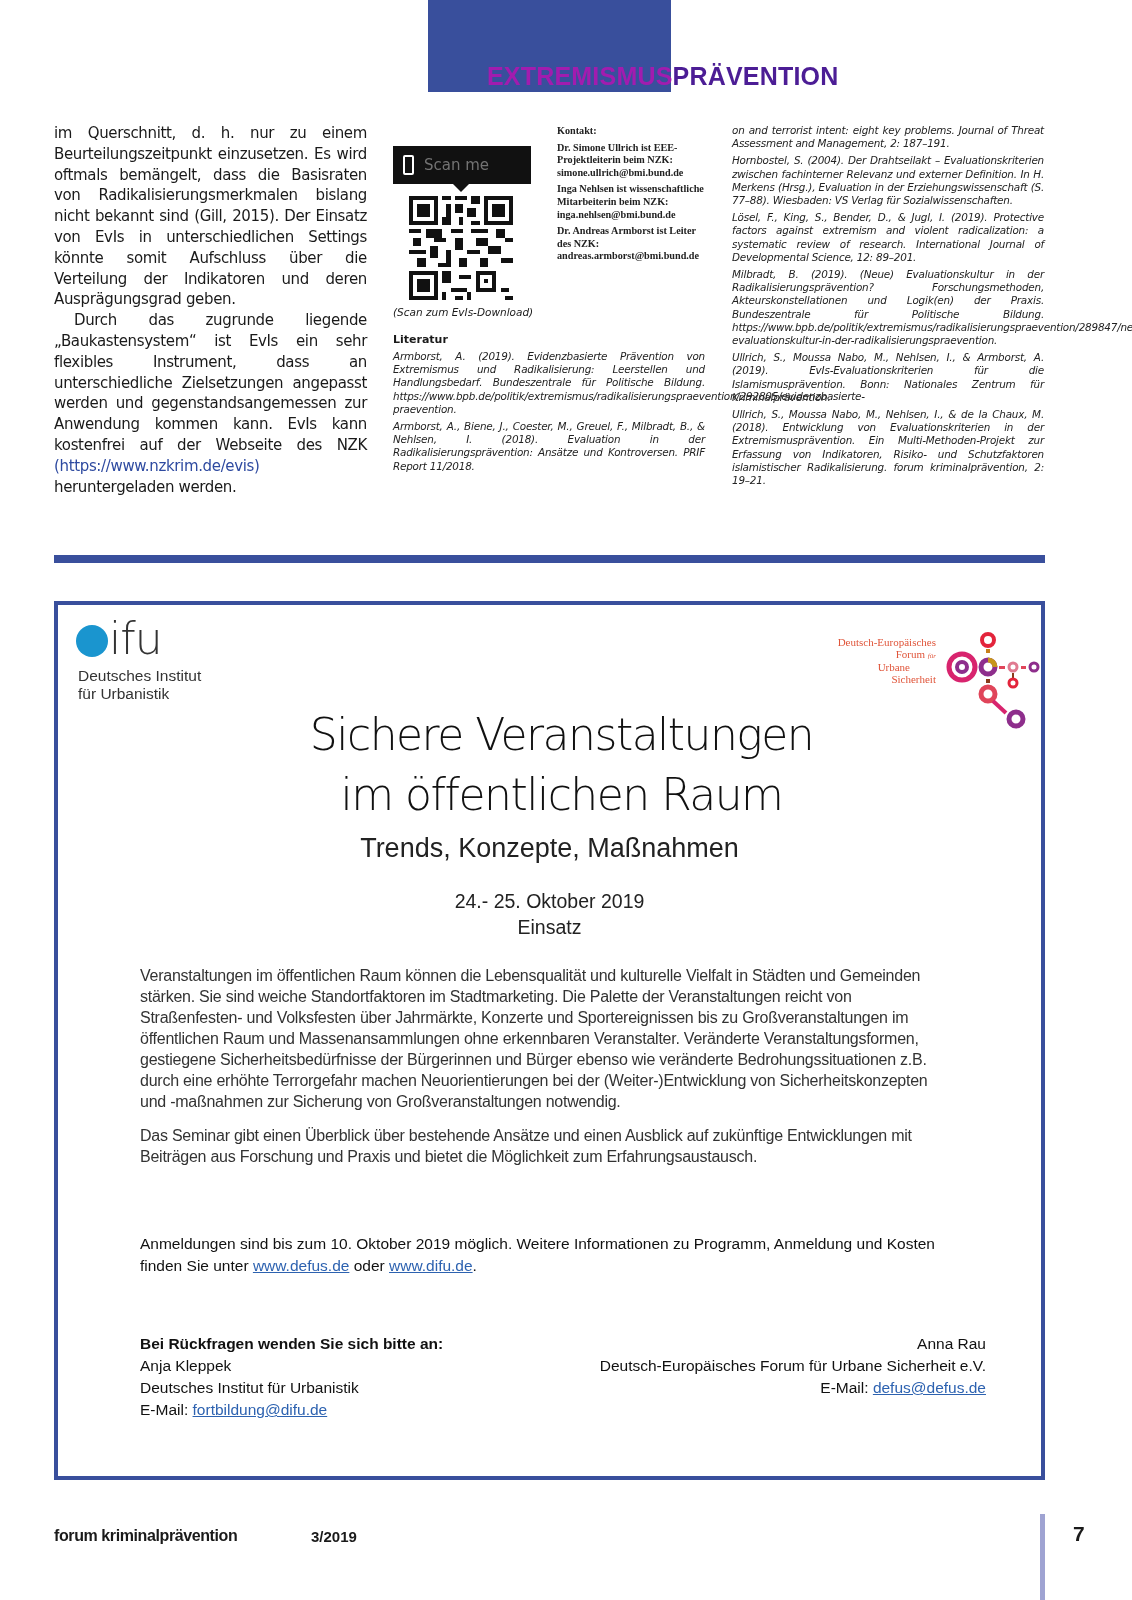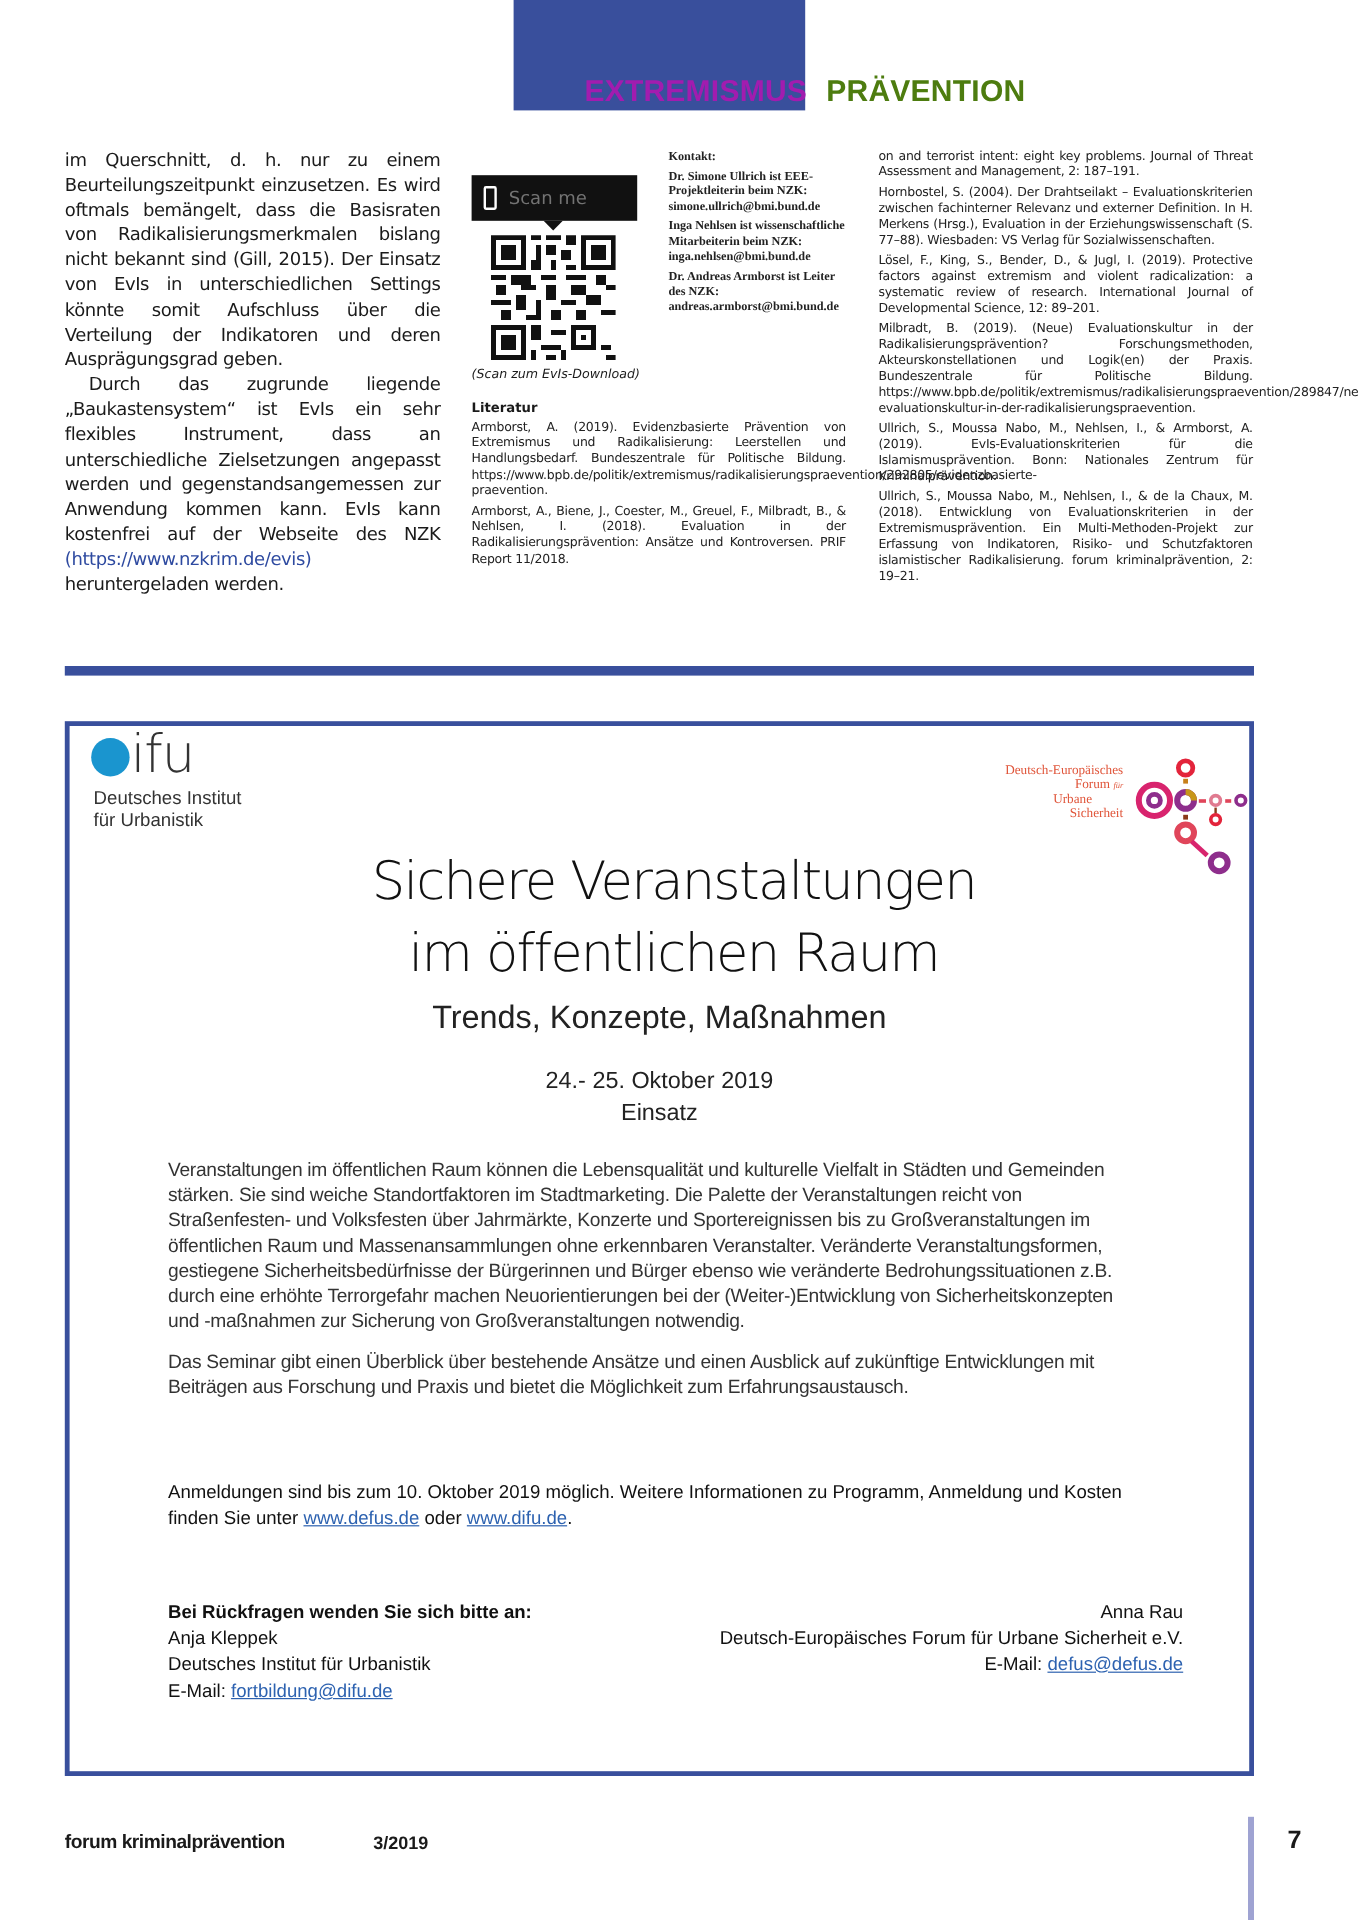--- a/index.html
+++ b/index.html
@@ -3,21 +3,21 @@
   <meta charset="utf-8">
   <style>
     * { box-sizing: border-box; margin: 0; padding: 0; }
     html, body { width: 1132px; height: 1600px; background: #ffffff; }
     body { position: relative; font-family: "DejaVu Sans", sans-serif; color: #1a1a1a; overflow: hidden; }
 
     
     .header-bar { position: absolute; left: 428px; top: 0; width: 243px; height: 92px; background: #394f9c; }
     .header-title { position: absolute; left: 487px; top: 62px; font-family: "Liberation Sans", sans-serif; font-weight: bold; font-size: 25px; letter-spacing: 0.2px; white-space: nowrap; }
     .header-title .part1 { color: #a21caf; text-align: center; }
-    .header-title .part2 { color: #4d7c0f; margin-left: 16px; }
+    .header-title .part2 { color: #4c1d95; }
 
     
     .col-left { position: absolute; left: 54px; top: 123px; width: 313px; font-size: 15px; line-height: 20.8px; text-align: justify; color: #1a1a1a; font-family: "DejaVu Sans", sans-serif; letter-spacing: -0.35px; }
     .col-left p.indent { text-indent: 20px; }
     .col-left a { color: #2e4aa0; text-decoration: none; }
 
     
     .qr-block { position: absolute; left: 393px; top: 126px; width: 140px; }
     .scan-banner { position: relative; width: 138px; height: 38px; background: #111; color: #737373; display: flex; align-items: center; padding-left: 10px; gap: 10px; font-family: "DejaVu Sans", sans-serif; font-size: 15px; margin-top: 20px; }
     .scan-banner::after { content: ""; position: absolute; left: 60px; bottom: -8px; border-left: 8px solid transparent; border-right: 8px solid transparent; border-top: 8px solid #111; }
@@ -25,31 +25,31 @@
     .qr-code { margin: 12px 0 0 16px; width: 104px; height: 104px; }
     .qr-caption { position: absolute; left: 393px; top: 306px; font-style: italic; font-size: 10.5px; color: #1a1a1a; white-space: nowrap; }
 
     
     .contact { position: absolute; left: 557px; top: 125px; width: 150px; font-family: "Liberation Serif", serif; font-weight: bold; font-size: 10.2px; line-height: 12.6px; color: #222; }
     .contact p { margin-bottom: 4px; }
 
     
     .lit-title { position: absolute; left: 393px; top: 333px; font-weight: bold; font-size: 11px; color: #1a1a1a; }
     .lit-col { position: absolute; font-size: 10.4px; line-height: 13.2px; text-align: justify; color: #222; letter-spacing: -0.2px; }
-    .lit-col p { margin-bottom: 4px; }
+    .lit-col p { margin-bottom: 4px; font-style: italic; }
     .lit-col1 { left: 393px; top: 350px; width: 312px; }
     .lit-col2 { left: 732px; top: 124px; width: 312px; }
 
     
     .divider-bar { position: absolute; left: 54px; top: 555px; width: 991px; height: 8px; background: #394f9c; }
 
     
     .ad-box { position: absolute; left: 54px; top: 601px; width: 991px; height: 879px; border: 4px solid #394f9c; background: #fff; font-family: "Liberation Sans", sans-serif; }
 
-    .difu-logo { position: absolute; left: 18px; top: 0; width: 150px; height: 92px; }
+    .difu-logo { position: absolute; left: 18px; top: 10px; width: 150px; height: 92px; }
     .difu-word { position: absolute; left: 0; top: 0; height: 46px; display: flex; align-items: flex-end; }
     .difu-dot { width: 32px; height: 32px; border-radius: 50%; background: #1a95cf; margin-right: 1px; margin-bottom: 4px; }
     .difu-letters { font-family: "DejaVu Sans", sans-serif; font-size: 44px; font-weight: 200; line-height: 44px; color: #333; letter-spacing: -1px; }
     .difu-name { position: absolute; left: 2px; top: 52px; font-size: 15.5px; line-height: 18px; color: #333; }
 
     .defus-logo { position: absolute; left: 738px; top: 22px; width: 240px; height: 110px; }
     .defus-text { position: absolute; left: 0; top: 10px; font-family: "Liberation Serif", serif; font-size: 11px; line-height: 11.5px; color: #e0553a; text-align: right; width: 140px; }
     .defus-text .small { font-style: italic; font-size: 7px; }
     .defus-graphic { position: absolute; left: 140px; top: 0; width: 110px; height: 110px; }
 

